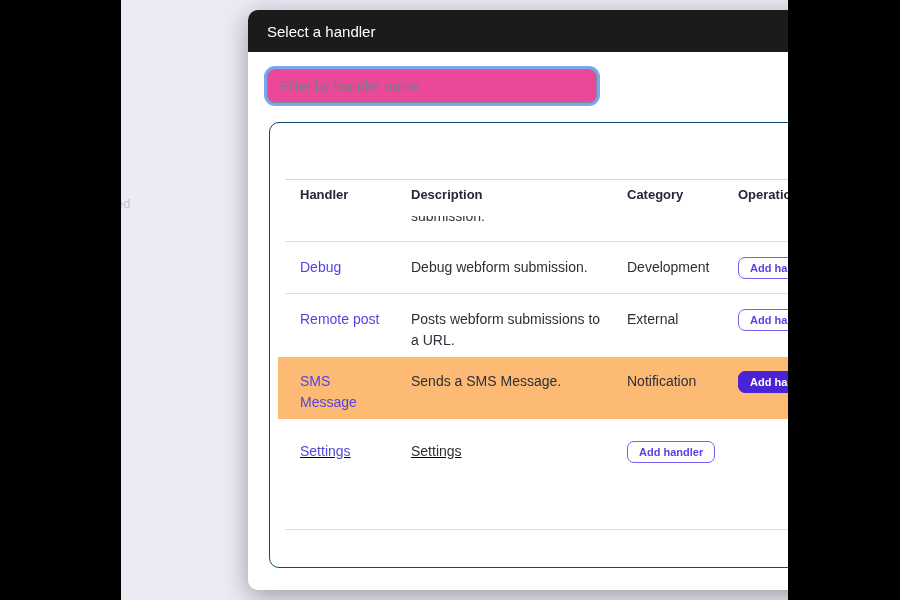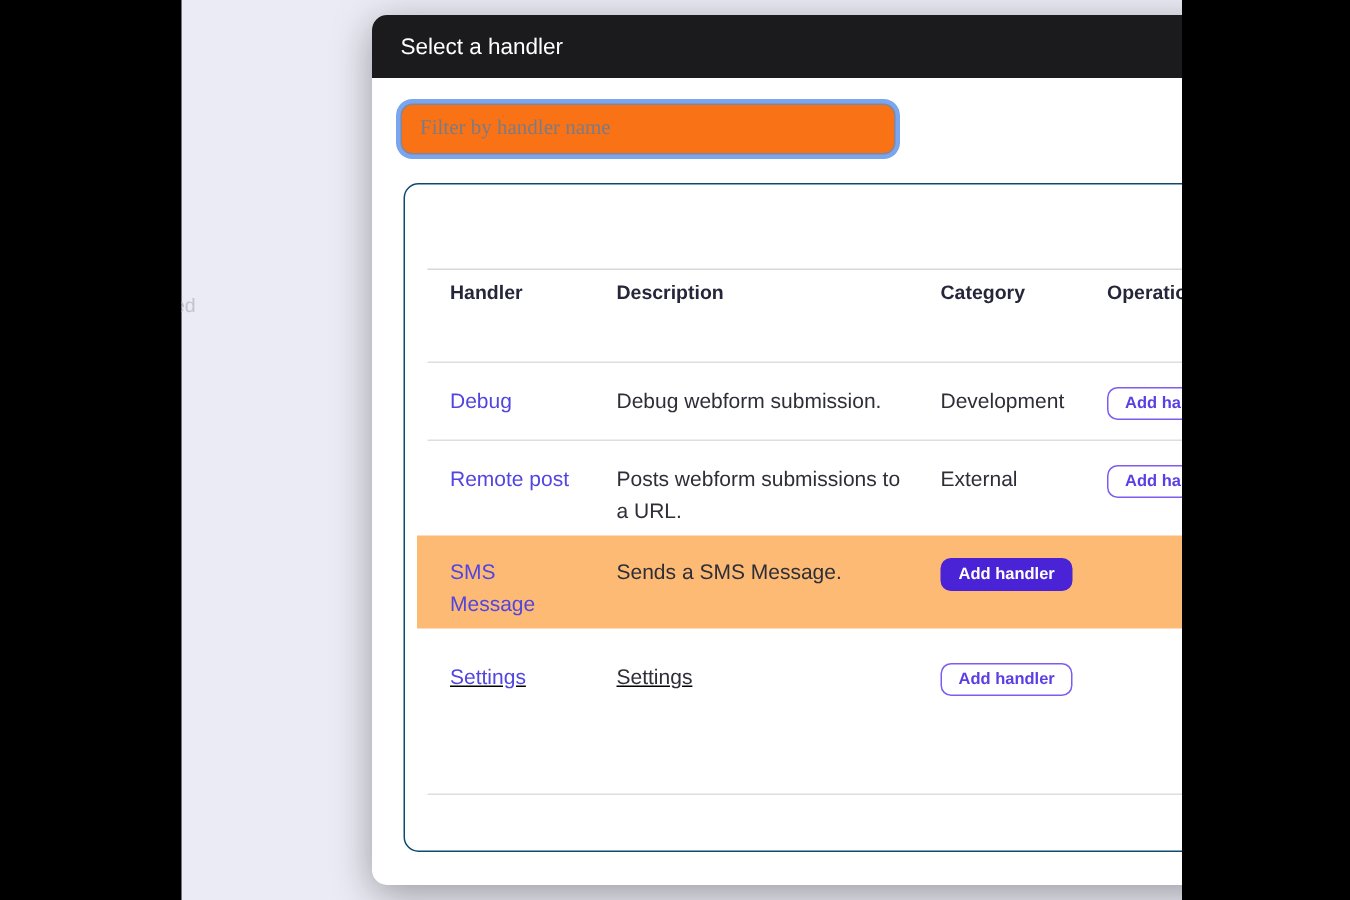--- a/index.html
+++ b/index.html
@@ -23,21 +23,21 @@
                   display:flex; align-items:center; justify-content:space-between;
                   padding:0 19px; }
   .modal-title { color:#ffffff; font-size:15px; font-weight:500; }
 
   .modal-body { position:relative; height:538px; }
 
   .filter-input { position:absolute; left:19px; top:17px; width:330px; height:34px;
                   border:1px solid #85859a; border-radius:8px;
                   box-shadow:0 0 0 3px #79a6ef; padding:0 12px;
                   font-size:14px; color:#222; outline:none;
-                  font-family:Liberation Serif, serif; background:#f97316; }
+                  font-family:Liberation Sans, sans-serif; background:#ec4899; }
   .filter-input::placeholder { color:#7b7b85; }
 
   .card { position:absolute; left:21px; top:70px; width:588px; height:446px;
           border:1px solid #0c4a6e; border-radius:10px; background:#fff;
           overflow:hidden; }
   .divider { position:absolute; left:15px; width:556px; height:1px; background:#dddde2; }
 
   .tgrid { position:absolute; left:8px; width:572px;
            display:grid; grid-template-columns:133px 216px 111px 1fr; }
   .thead { top:64px; }
@@ -87,20 +87,23 @@
 
           <div class="divider" style="top:56px; background:#d7d7dc;"></div>
 
           <div class="tgrid thead">
             <div class="th c1">Handler</div>
             <div class="th">Description</div>
             <div class="th">Category</div>
             <div class="th">Operations</div>
           </div>
 
+          <div class="clip-row">
+            <span>submission.</span>
+          </div>
 
           <div class="divider" style="top:118px;"></div>
 
           <div class="tgrid row" style="top:118px; height:52px; padding-top:16px;">
             <div class="cell c1"><a class="handler-link">Debug</a></div>
             <div class="cell c2">Debug webform submission.</div>
             <div class="cell">Development</div>
             <div class="cell"><button class="btn">Add handler</button></div>
           </div>
 
@@ -109,20 +112,21 @@
           <div class="tgrid row" style="top:170px; height:80px; padding-top:16px;">
             <div class="cell c1"><a class="handler-link">Remote post</a></div>
             <div class="cell c2">Posts webform submissions to a URL.</div>
             <div class="cell">External</div>
             <div class="cell"><button class="btn">Add handler</button></div>
           </div>
 
           <div class="tgrid row row-sel" style="top:234px; height:62px; padding-top:14px;">
             <div class="cell c1"><a class="handler-link">SMS Message</a></div>
             <div class="cell c2">Sends a SMS Message.</div>
+            <div class="cell">Notification</div>
             <div class="cell"><button class="btn primary">Add handler</button></div>
           </div>
 
           <div class="tgrid row" style="top:296px; height:110px; padding-top:22px;text-decoration:underline;">
             <div class="cell c1"><a class="handler-link">Settings</a></div>
             <div class="cell">Settings</div>
             <div class="cell"><button class="btn">Add handler</button></div>
           </div>
 
           <div class="divider" style="top:406px;"></div>

